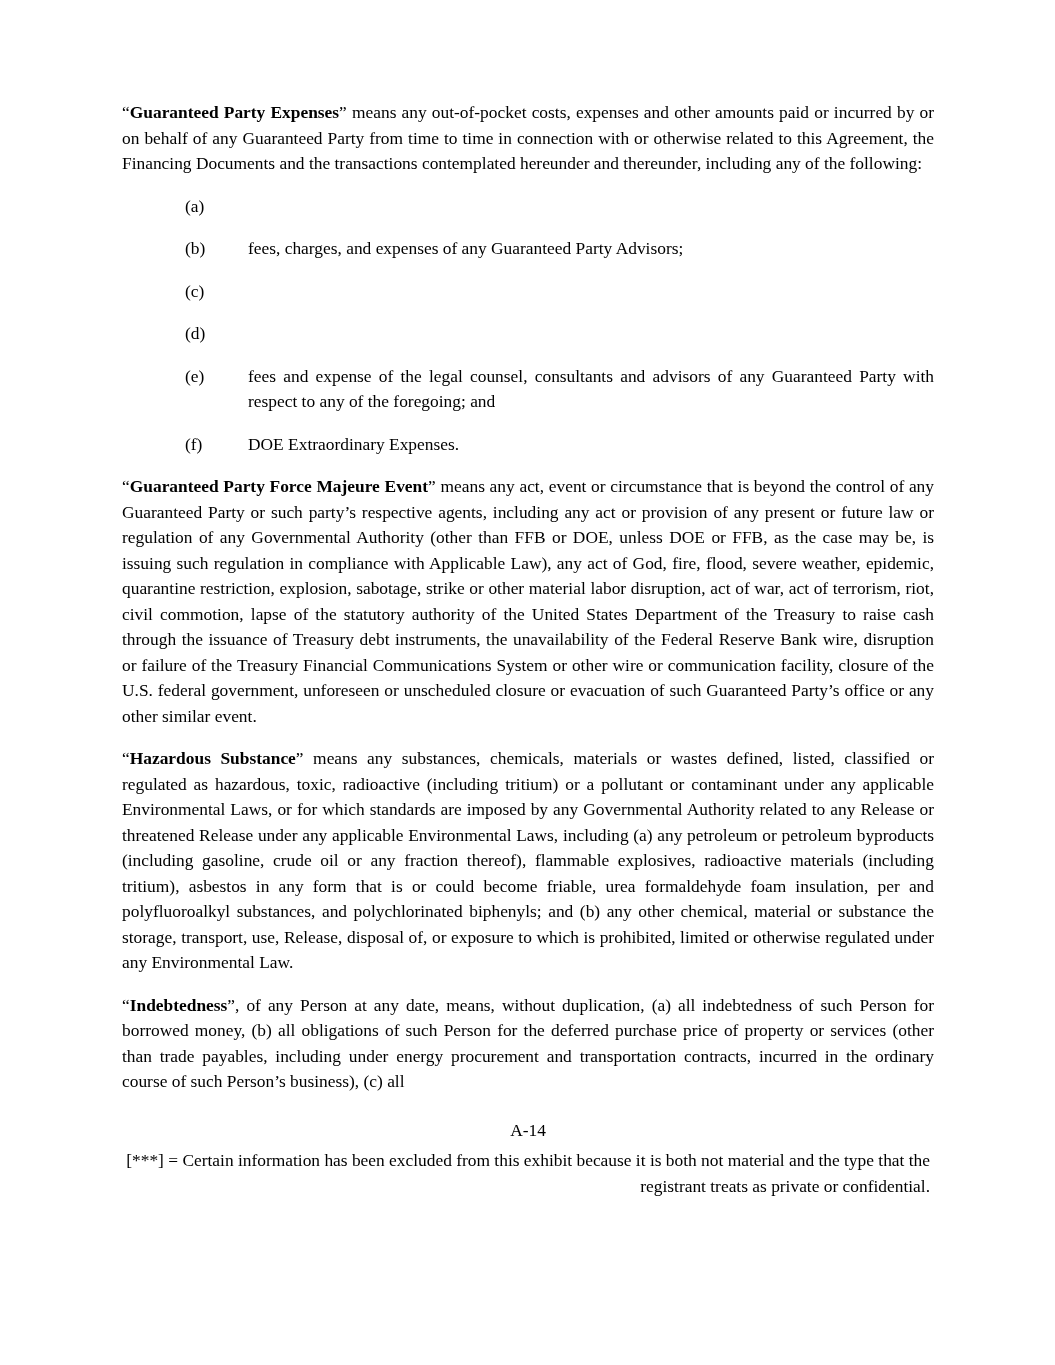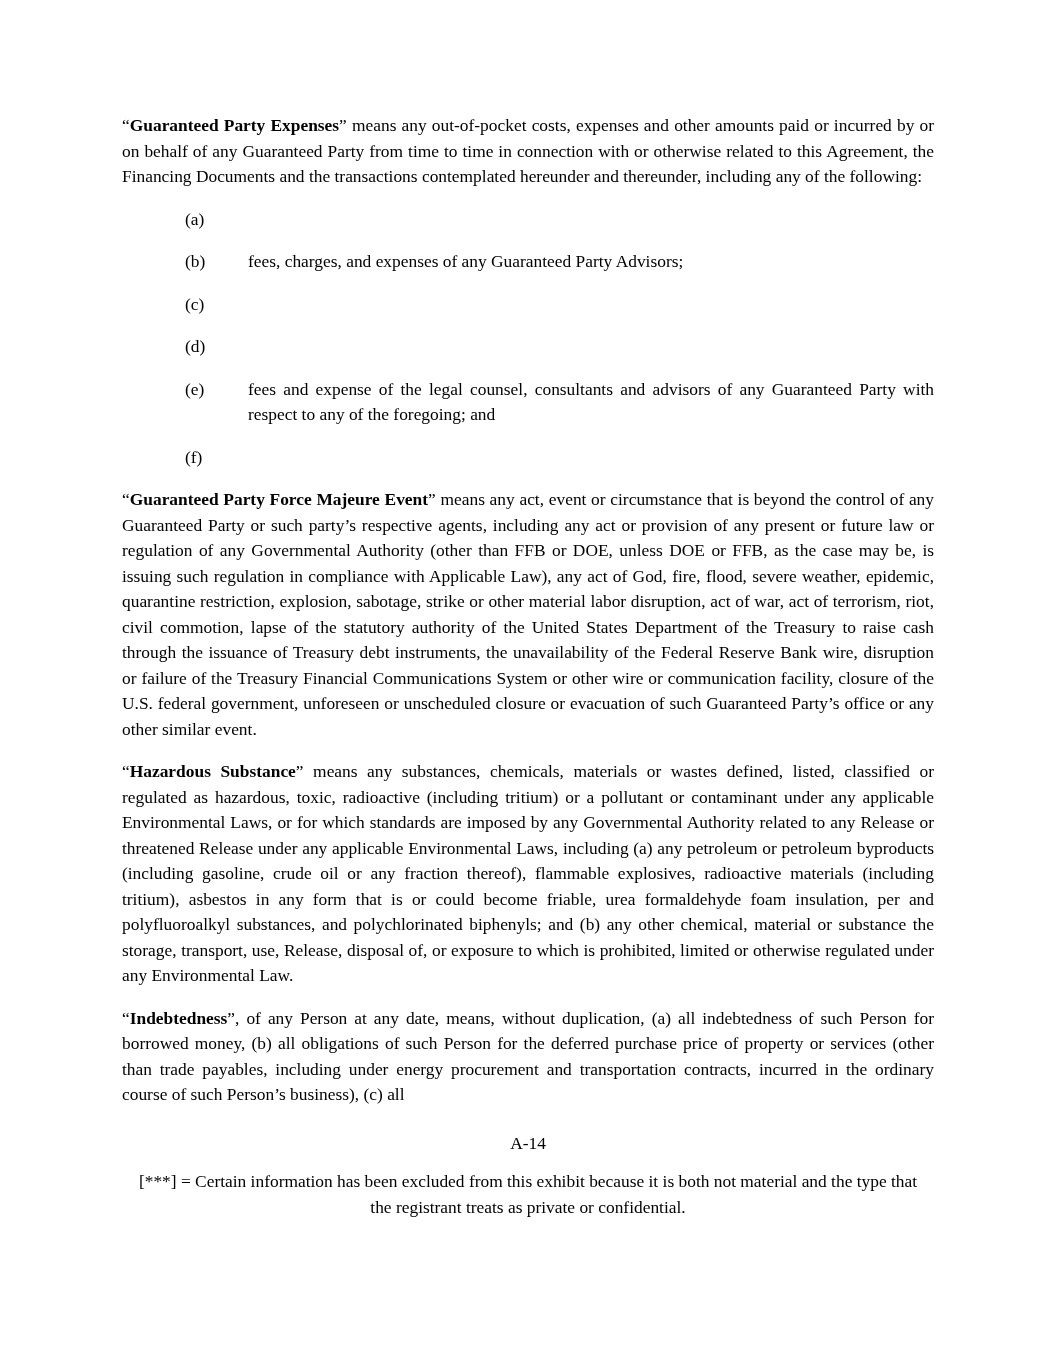--- a/index.html
+++ b/index.html
@@ -13,21 +13,21 @@
   .sheet {
     position: relative;
     width: 1055px;
     height: 1365px;
     background: #ffffff;
     overflow: hidden;
   }
   .content {
     position: absolute;
     left: 122px;
-    top: 113px;
+    top: 100px;
     width: 812px;
   }
   .para {
     margin: 0 0 17px 0;
     font-size: 17.4px;
     line-height: 25.5px;
     text-align: justify;
   }
   .term { font-weight: bold; }
   .list-item {
@@ -44,24 +44,24 @@
     flex: 1;
     text-align: justify;
   }
   .page-number {
     margin-top: 23px;
     text-align: center;
     font-size: 17.4px;
     line-height: 25.5px;
   }
   .legend {
-    margin: 12px;
+    margin: 4px;
     font-size: 17.4px;
     line-height: 26px;
-    text-align: center;
+    text-align: right;
   }
 </style>
 </head>
 <body>
 
 <div class="sheet">
   <div class="content">
 
     <p class="para"><span class="quote">“</span><span class="term">Guaranteed Party Expenses</span><span class="quote">”</span><span> means any out-of-pocket costs, expenses and other amounts paid or incurred by or on behalf of any Guaranteed Party from time to time in connection with or otherwise related to this Agreement, the Financing Documents and the transactions contemplated hereunder and thereunder, including any of the following:</span></p>
 
@@ -82,20 +82,21 @@
       <span class="li-label">(d)</span>
     </div>
 
     <div class="list-item">
       <span class="li-label">(e)</span>
       <span class="li-text">fees and expense of the legal counsel, consultants and advisors of any Guaranteed Party with respect to any of the foregoing; and</span>
     </div>
 
     <div class="list-item">
       <span class="li-label">(f)</span>
+      <span class="li-text">DOE Extraordinary Expenses.</span>
     </div>
 
     <p class="para"><span class="quote">“</span><span class="term">Guaranteed Party Force Majeure Event</span><span class="quote">”</span><span> means any act, event or circumstance that is beyond the control of any Guaranteed Party or such party’s respective agents, including any act or provision of any present or future law or regulation of any Governmental Authority (other than FFB or DOE, unless DOE or FFB, as the case may be, is issuing such regulation in compliance with Applicable Law), any act of God, fire, flood, severe weather, epidemic, quarantine restriction, explosion, sabotage, strike or other material labor disruption, act of war, act of terrorism, riot, civil commotion, lapse of the statutory authority of the United States Department of the Treasury to raise cash through the issuance of Treasury debt instruments, the unavailability of the Federal Reserve Bank wire, disruption or failure of the Treasury Financial Communications System or other wire or communication facility, closure of the U.S. federal government, unforeseen or unscheduled closure or evacuation of such Guaranteed Party’s office or any other similar event.</span></p>
 
     <p class="para"><span class="quote">“</span><span class="term">Hazardous Substance</span><span class="quote">”</span><span> means any substances, chemicals, materials or wastes defined, listed, classified or regulated as hazardous, toxic, radioactive (including tritium) or a pollutant or contaminant under any applicable Environmental Laws, or for which standards are imposed by any Governmental Authority related to any Release or threatened Release under any applicable Environmental Laws, including (a) any petroleum or petroleum byproducts (including gasoline, crude oil or any fraction thereof), flammable explosives, radioactive materials (including tritium), asbestos in any form that is or could become friable, urea formaldehyde foam insulation, per and polyfluoroalkyl substances, and polychlorinated biphenyls; and (b) any other chemical, material or substance the storage, transport, use, Release, disposal of, or exposure to which is prohibited, limited or otherwise regulated under any Environmental Law.</span></p>
 
     <p class="para"><span class="quote">“</span><span class="term">Indebtedness</span><span class="quote">”</span><span>, of any Person at any date, means, without duplication, (a) all indebtedness of such Person for borrowed money, (b) all obligations of such Person for the deferred purchase price of property or services (other than trade payables, including under energy procurement and transportation contracts, incurred in the ordinary course of such Person’s business), (c) all</span></p>
 
     <div class="page-number">A-14</div>
 

